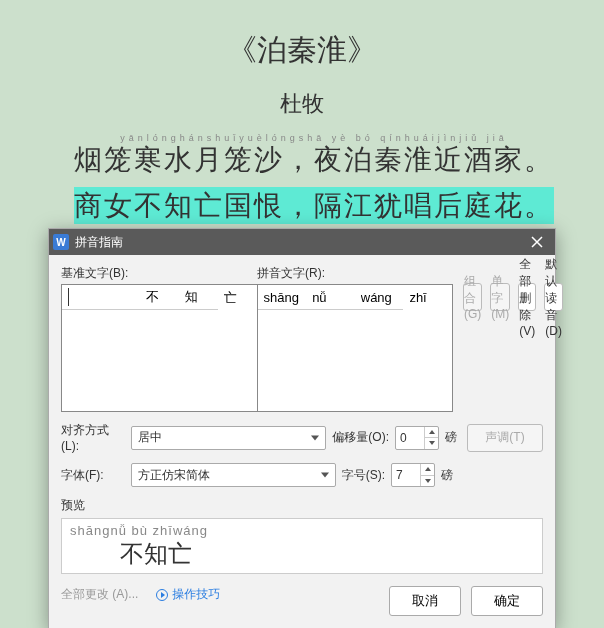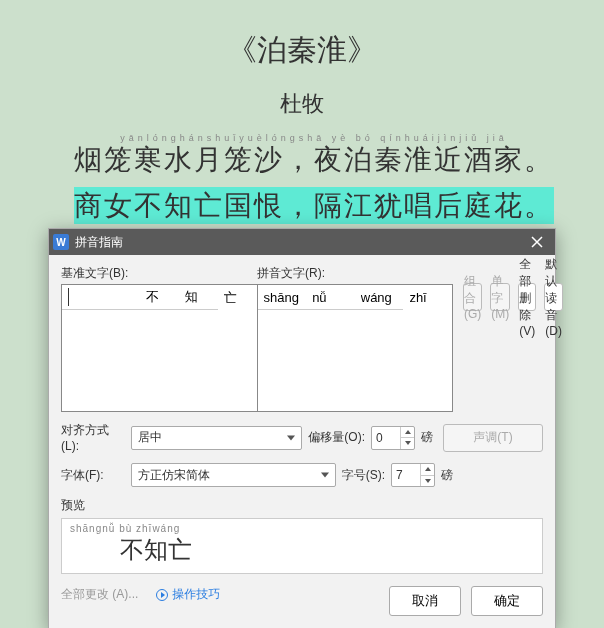--- a/index.html
+++ b/index.html
@@ -90,21 +90,21 @@
   .spin .sb:first-child { border-bottom:1px solid #ccc; }
   .tiny-tri-up { border-left:3px solid transparent; border-right:3px solid transparent; border-bottom:4px solid #555; }
   .tiny-tri-dn { border-left:3px solid transparent; border-right:3px solid transparent; border-top:4px solid #555; }
   .unit { width: 16px; }
 
   .preview-label { margin-top: 10px; }
   .preview-box {
     margin-top: 4px; height: 56px; background: #fff; border: 1px solid #ccc;
     padding: 4px 8px; overflow: hidden;
   }
-  .preview-ruby { font-size: 10px; color: #888; letter-spacing: 1px; white-space: pre; }
+  .preview-ruby { font-size: 13px; color: #888; letter-spacing: 1px; white-space: pre; }
   .preview-chars { font-size: 24px; font-family: "SimSun","STSong",serif; margin-left: 50px; }
 
   .bottom-row {
     display: flex; align-items: flex-start; gap: 10px; margin-top: 12px;
   }
   .link { color: #999; cursor: default; }
   .link2 { color: #2a7de1; cursor: pointer; display: flex; align-items: center; gap: 4px; margin-left: 8px; }
   .play-ico { width: 12px; height: 12px; border: 1.5px solid #2a7de1; border-radius: 50%; display: inline-flex; align-items: center; justify-content: center; }
   .play-ico::after { content:""; border-left:4px solid #2a7de1; border-top:3px solid transparent; border-bottom:3px solid transparent; margin-left:1px; }
   .bottom-row .spacer { flex: 1; }
@@ -199,21 +199,21 @@
         <div class="sbtns">
             <div class="sb">
               <div class="tiny-tri-up"></div>
             </div>
             <div class="sb">
               <div class="tiny-tri-dn"></div>
             </div>
           </div>
       </div>
       <span class="unit">磅</span>
-      <div class="btn disabled" style="width:100px">声调(T)</div>
+      <div class="btn disabled" style="width:76px">声调(T)</div>
     </div>
 
     <div class="form-row">
       <span class="flabel">字体(F):</span>
       <div class="combo">
         <span>方正仿宋简体</span>
         <span class="caret"></span>
       </div>
       <span>字号(S):</span>
       <div class="spin">

